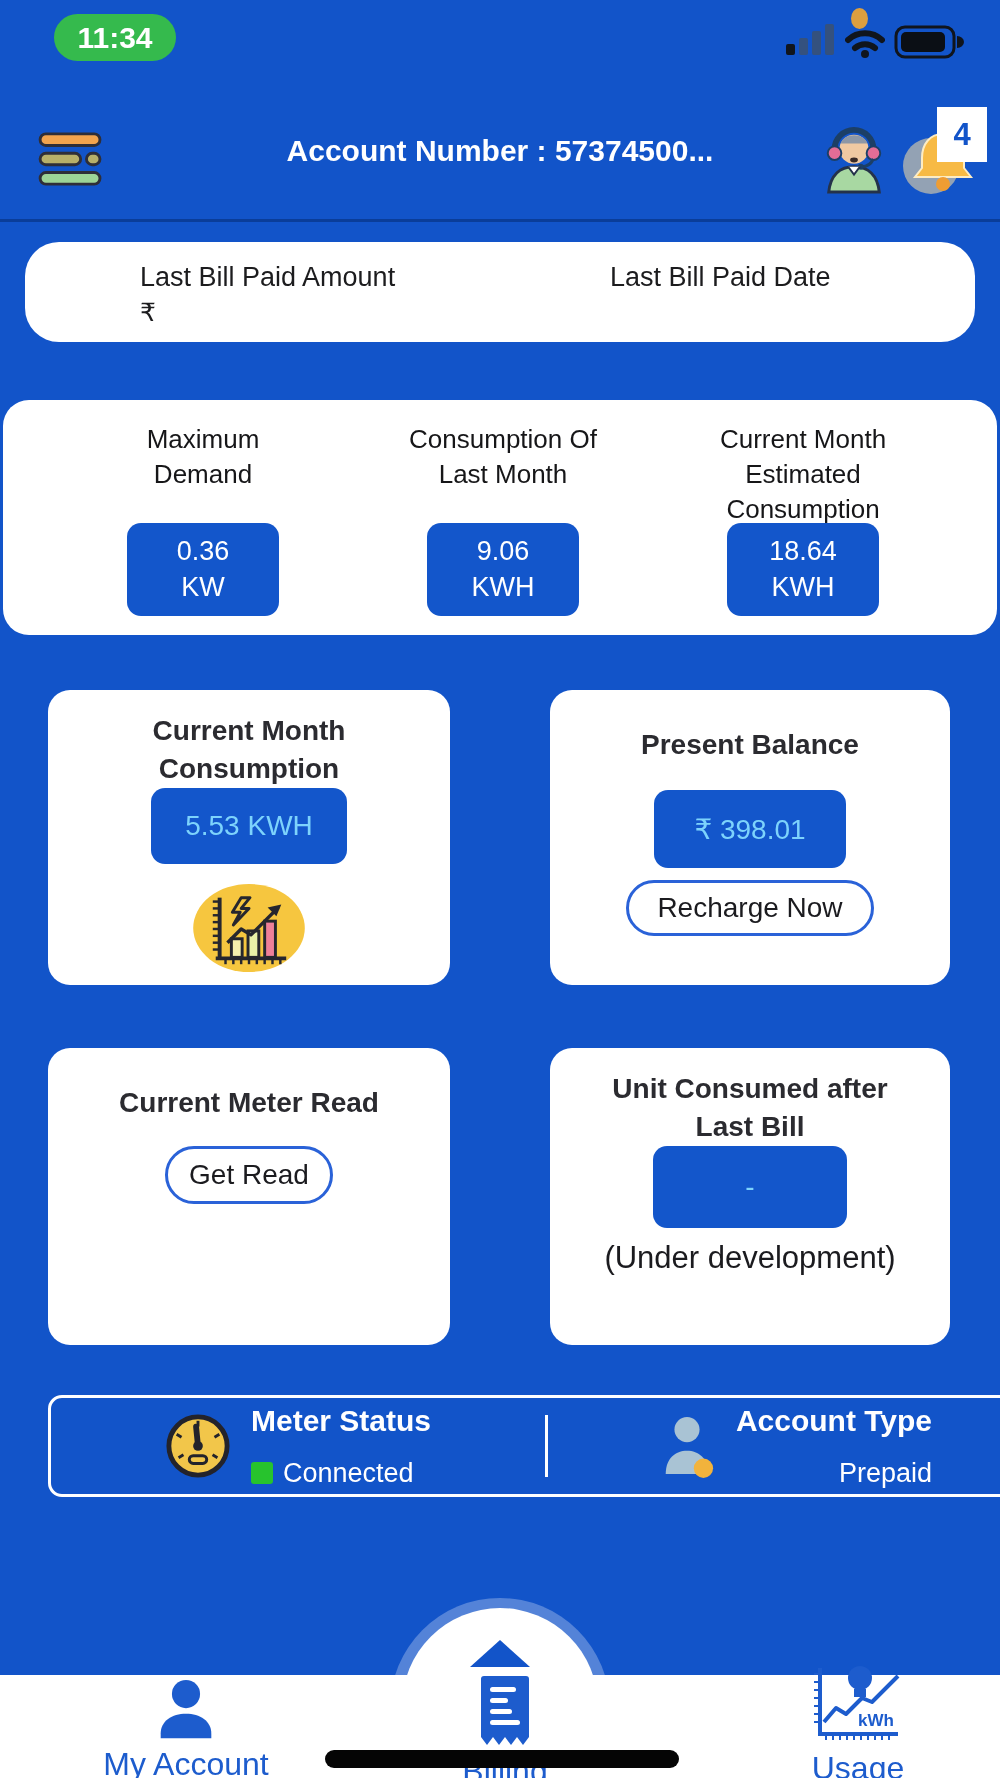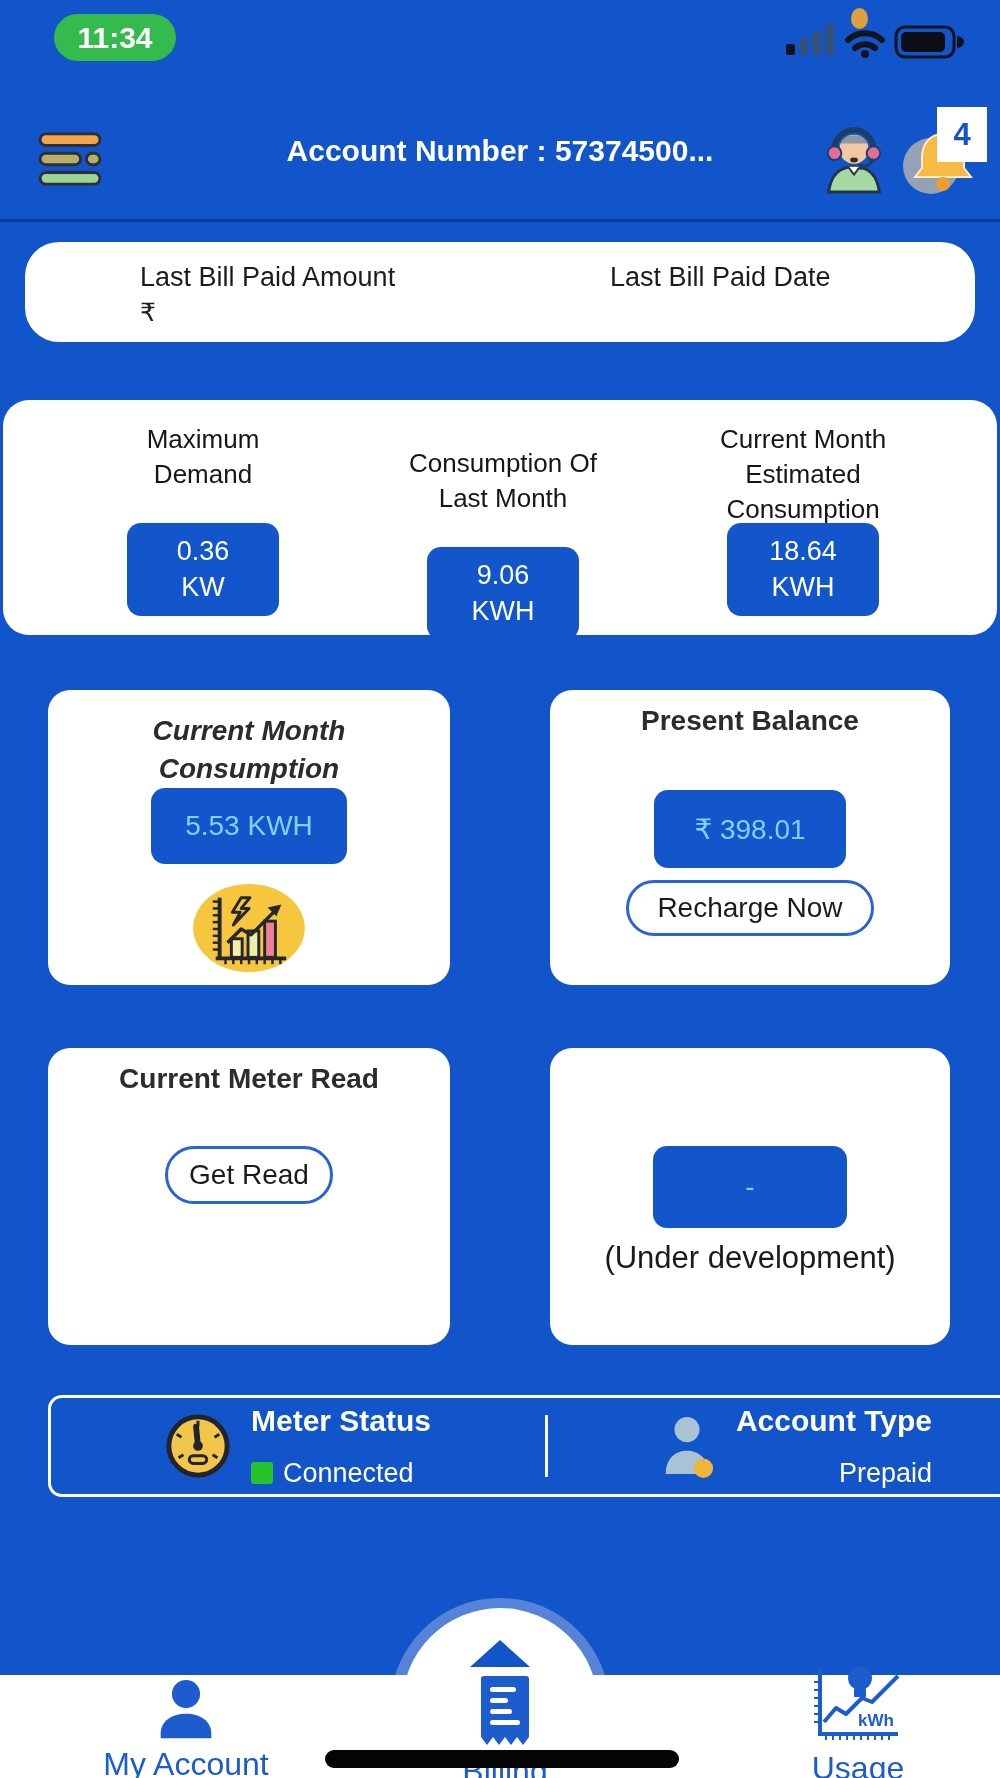--- a/index.html
+++ b/index.html
@@ -41,21 +41,21 @@
   .stat-box { position:absolute; top:123px; left:50%; transform:translateX(-50%);
     width:152px; height:93px; background:#1356cb; border-radius:14px; color:#fff;
     font-size:27px; display:flex; flex-direction:column; align-items:center;
     justify-content:center; line-height:1.3; text-align:center; }
 
   
   .card3 { left:48px; top:690px; width:402px; height:295px; border-radius:22px; }
   .card4 { left:550px; top:690px; width:400px; height:295px; border-radius:22px; }
   .card5 { left:48px; top:1048px; width:402px; height:297px; border-radius:22px; }
   .card6 { left:550px; top:1048px; width:400px; height:297px; border-radius:22px; }
-  .pt22 { padding-top:22px; } .pt24 { padding-top:12px; }
+  .pt22 { padding-top:22px; } .pt24 { padding-top:36px; }
   .chip { position:absolute; left:50%; transform:translateX(-50%); background:#1356cb;
     border-radius:14px; color:#7dd3fc; font-size:28px; display:flex; align-items:center;
     justify-content:center; }
   .chip3 { top:98px;  width:196px; height:76px; }
   .chip4 { top:100px; width:192px; height:78px; }
   .chip6 { top:98px;  width:194px; height:82px; }
   .outline-btn { position:absolute; left:50%; transform:translateX(-50%); background:#fff;
     border:3px solid #2a62d8; border-radius:30px; color:#1b1b1f; font-size:28px;
     font-weight:500; display:flex; align-items:center; justify-content:center; cursor:pointer; }
   .recharge { top:190px; width:248px; height:56px; }
@@ -152,38 +152,38 @@
 </div>
 
 <div class="card card2">
   <div class="stat" style="left:50px;">
     <div class="stat-label" style="max-width:180px; margin-left:auto; margin-right:auto;">Maximum Demand</div>
     <div class="stat-box">
       <div>0.36</div>
       <div>KW</div>
     </div>
   </div>
-  <div class="stat" style="left:350px;margin-top:24px;">
+  <div class="stat" style="left:350px;">
     <div class="stat-label" style="max-width:230px; margin-left:auto; margin-right:auto;">Consumption Of Last Month</div>
     <div class="stat-box">
       <div>9.06</div>
       <div>KWH</div>
     </div>
   </div>
   <div class="stat" style="left:650px;">
     <div class="stat-label" style="max-width:210px; margin-left:auto; margin-right:auto;">Current Month Estimated Consumption</div>
     <div class="stat-box">
       <div>18.64</div>
       <div>KWH</div>
     </div>
   </div>
 </div>
 
 <div class="card card3">
-  <div class="card-title pt22" style="padding-left:60px;padding-right:60px;font-style:italic;">Current Month Consumption</div>
+  <div class="card-title pt22" style="padding-left:60px;padding-right:60px;">Current Month Consumption</div>
   <div class="chip chip3">
     <span>5.53 KWH</span>
   </div>
   <svg class="chart-badge" width="118" height="92" viewBox="0 0 120 94">
     <ellipse cx="60" cy="47" rx="57" ry="45" fill="#f6c63f"></ellipse>
     <line x1="30" y1="16" x2="30" y2="78" stroke="#26262e" stroke-width="4"></line>
     <line x1="26" y1="78" x2="98" y2="78" stroke="#26262e" stroke-width="4"></line>
     <g stroke="#26262e" stroke-width="2.5">
       <line x1="23" y1="20" x2="30" y2="20"></line>
         <line x1="23" y1="27" x2="30" y2="27"></line>
@@ -222,20 +222,21 @@
 </div>
 
 <div class="card card5">
   <div class="card-title pt24">Current Meter Read</div>
   <div class="outline-btn getread">
     <span>Get Read</span>
   </div>
 </div>
 
 <div class="card card6">
+  <div class="card-title c6-title">Unit Consumed after Last Bill</div>
   <div class="chip chip6">
     <span>-</span>
   </div>
   <div class="under-dev">(Under development)</div>
 </div>
 
 <div class="abs strip">
   <div class="strip-half">
     <svg width="66" height="66" viewBox="0 0 68 68">
       <circle cx="34" cy="34" r="30" fill="#f2c64a" stroke="#23232b" stroke-width="5"></circle>

